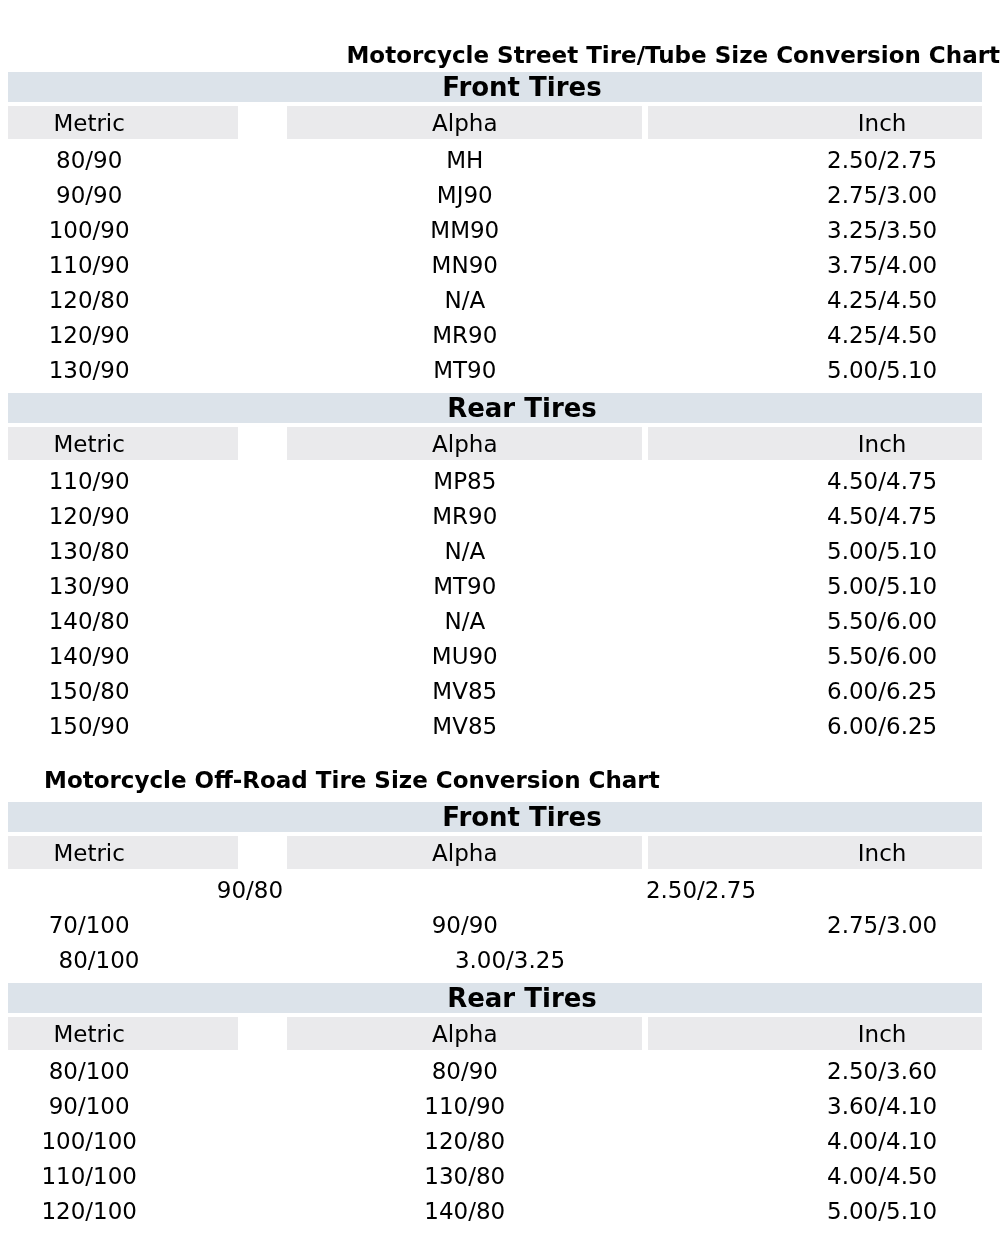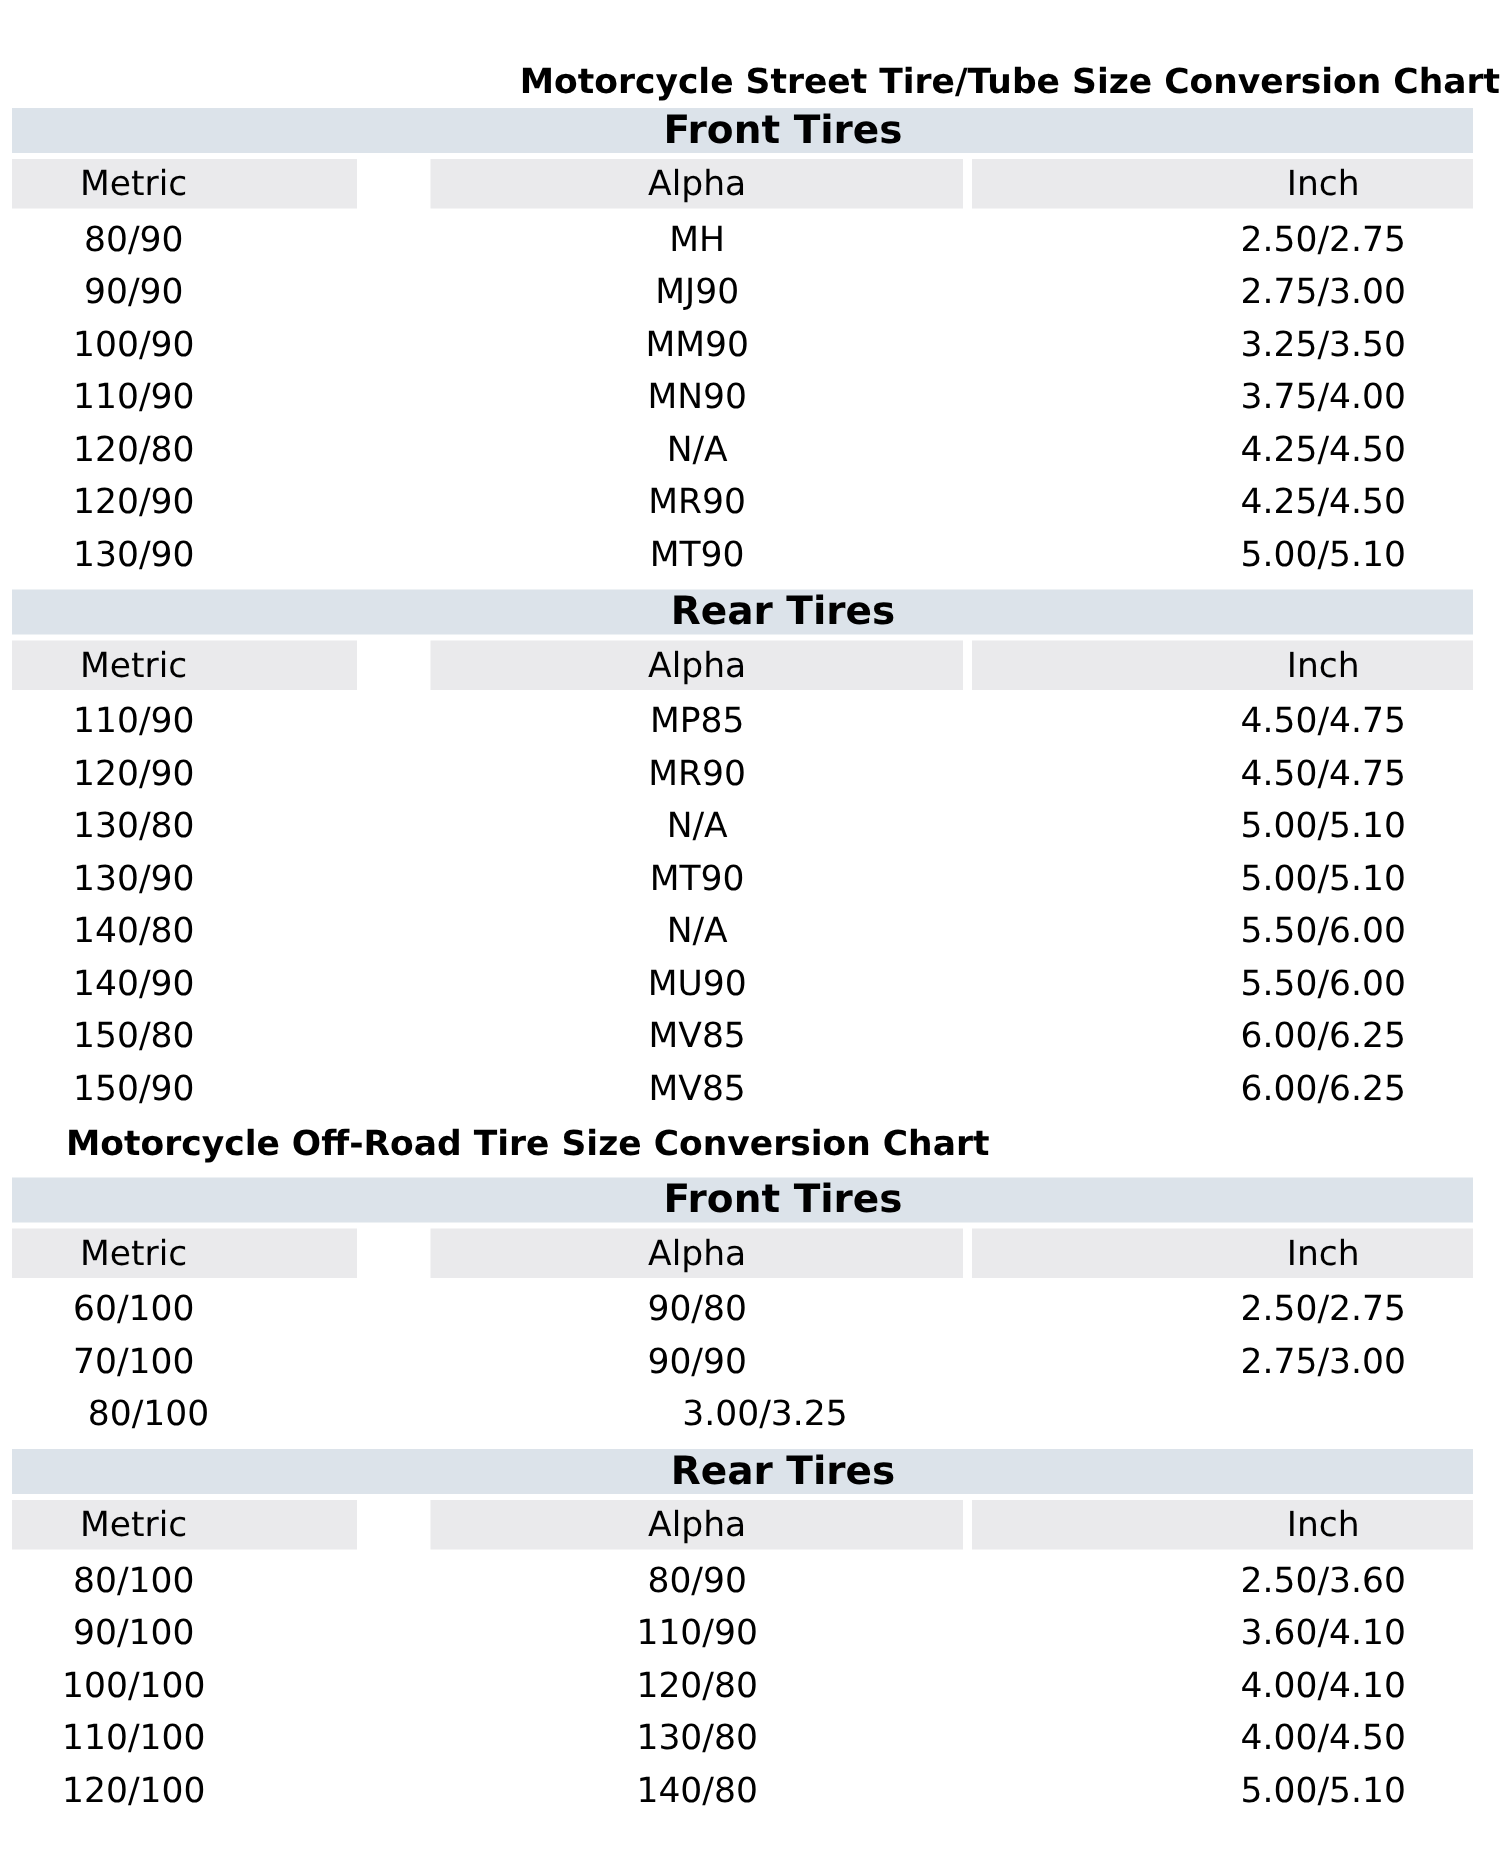--- a/index.html
+++ b/index.html
@@ -20,21 +20,21 @@
     width: 1000px;
     height: 1247px;
   }
   .chart-title {
     font-weight: bold;
     font-size: 23px;
     line-height: 26px;
     white-space: nowrap;
   }
   .chart-0 .chart-title { margin: 42px 0 4px 64px; text-align: right; }
-  .chart-1 .chart-title { margin: 7px 0 9px 44px; }
+  .chart-1 .chart-title { margin: 24px 0 9px 44px; }
   .tire-table {
     margin-left: 8px;
     width: 974px;
   }
   .section + .section { margin-top: 6px; text-align: right; }
   .band {
     height: 30px;
     background: var(--band-bg, #dce3ea);
     display: flex;
     align-items: center;
@@ -182,21 +182,20 @@
         <div class="section">
           <div class="band">
             <div class="band-label">Front Tires</div>
           </div>
           <div class="row head">
             <div class="cell c0">Metric</div>
             <div class="cell c1">Alpha</div>
             <div class="cell c2">Inch</div>
           </div>
           <div class="row data">
-            <div class="cell c0">60/100</div>
             <div class="cell c1">90/80</div>
             <div class="cell c2">2.50/2.75</div>
           </div>
           <div class="row data">
             <div class="cell c0">70/100</div>
             <div class="cell c1">90/90</div>
             <div class="cell c2">2.75/3.00</div>
           </div>
           <div class="row data">
             <div class="cell c0">80/100</div>

